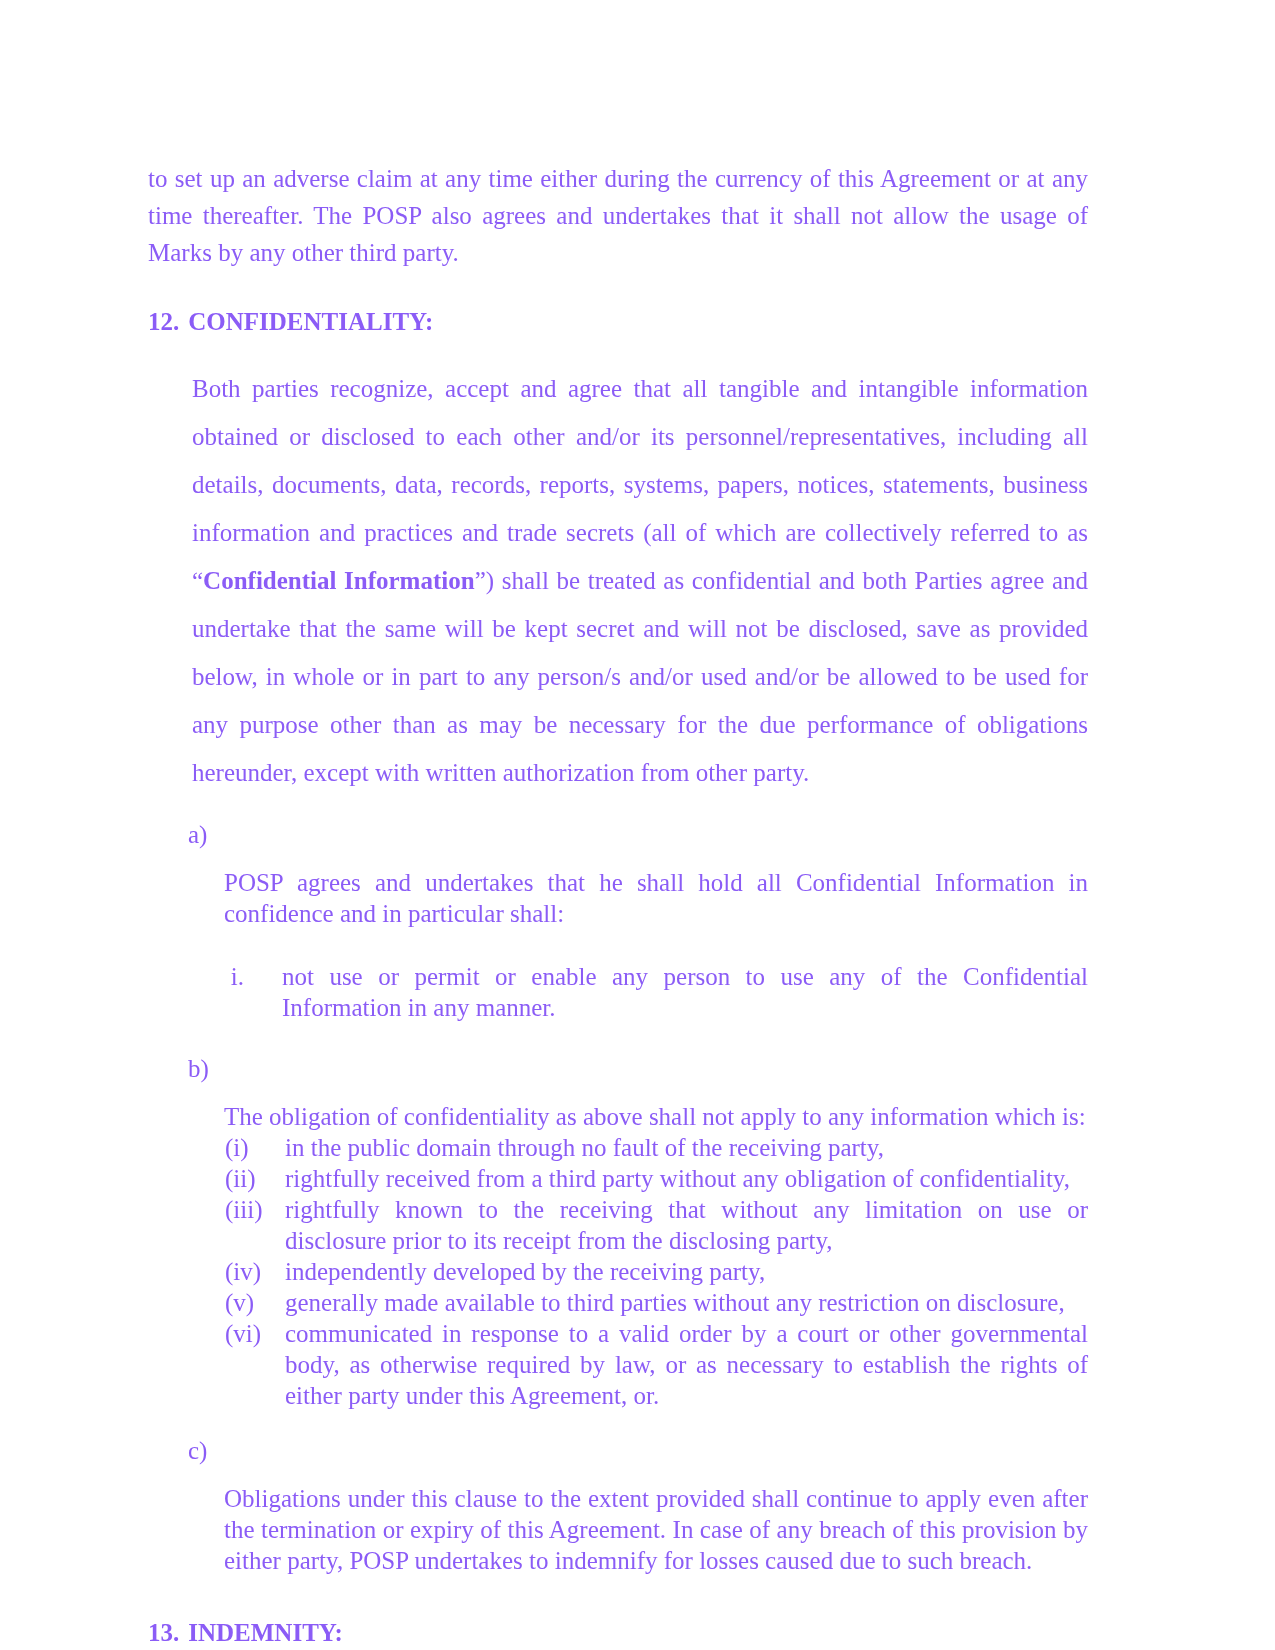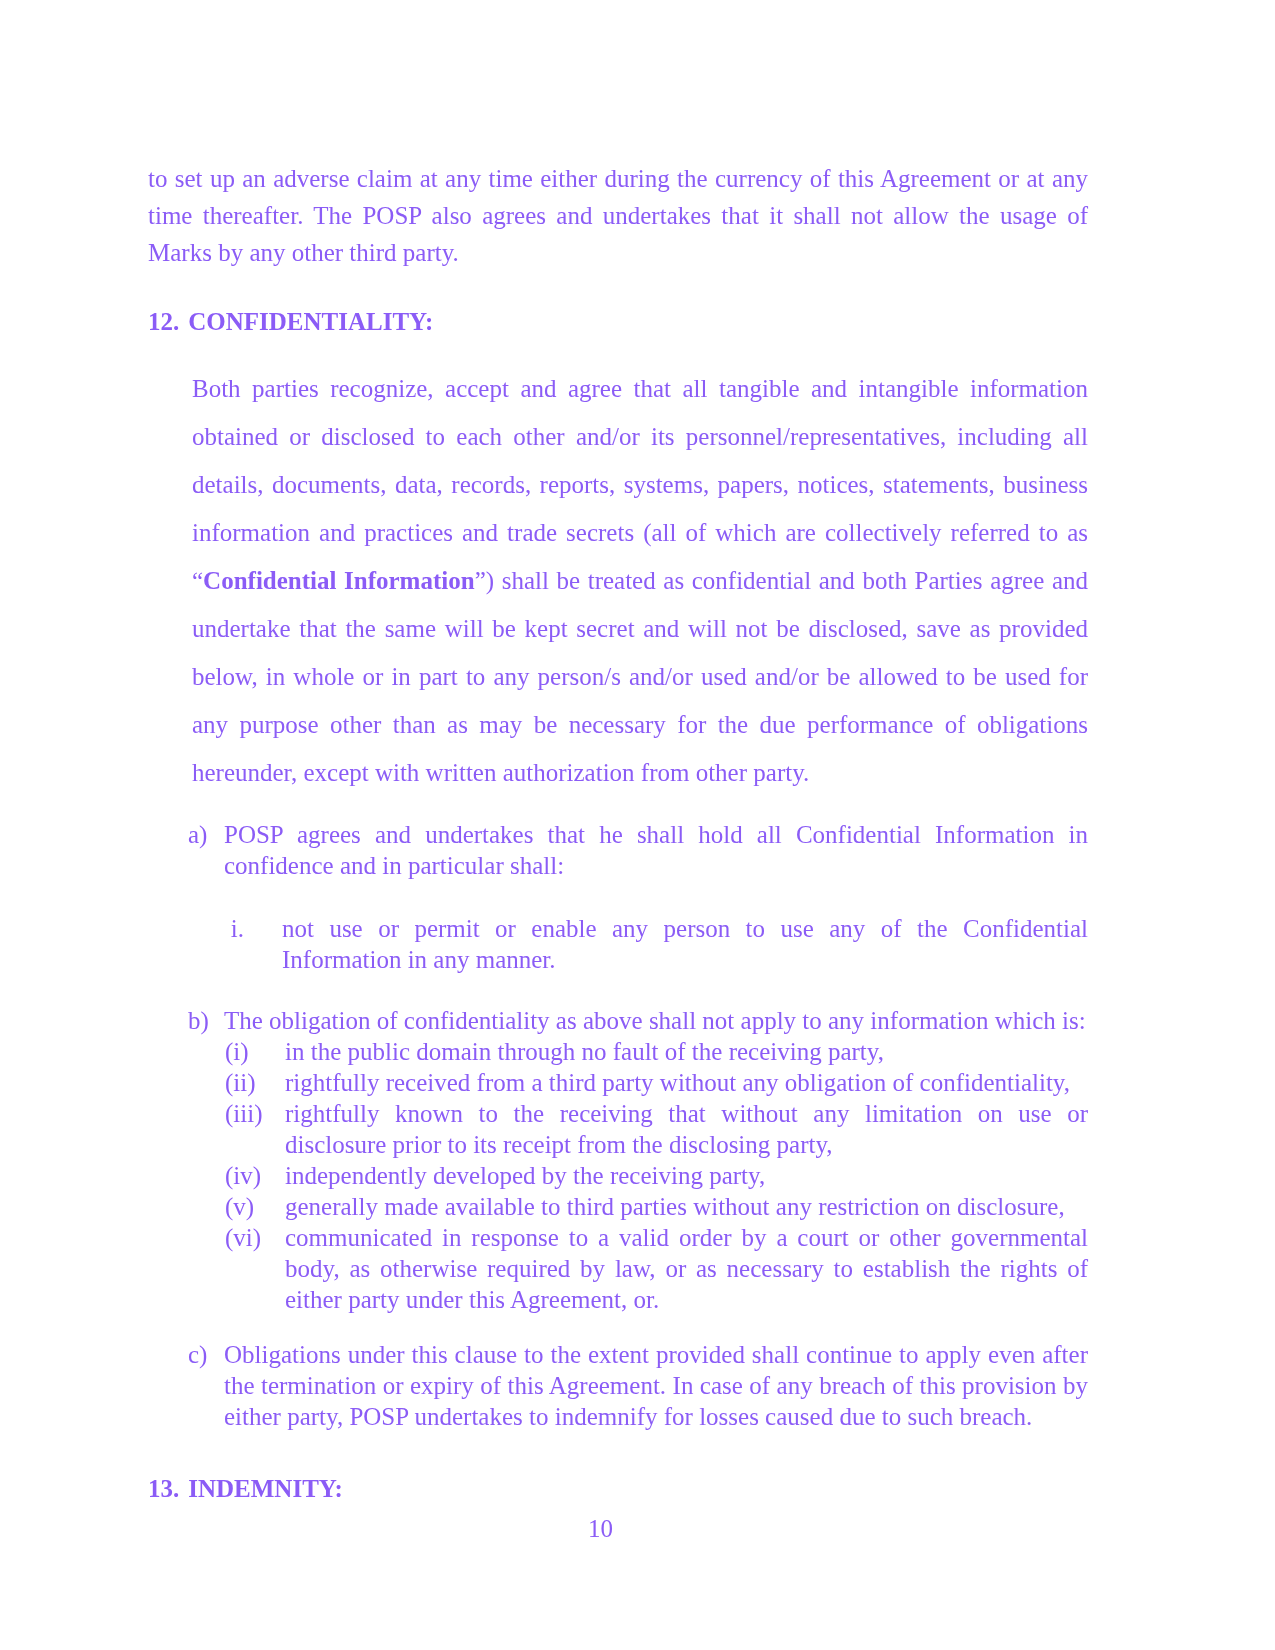--- a/index.html
+++ b/index.html
@@ -46,20 +46,21 @@
   .item-a { margin-top: 22px; }
   .item-b { margin-top: 30px; }
   .item-c { margin-top: 24px; }
   .item-label {
     flex: none;
     width: 36px;
   }
   .item-text {
     flex: 1;
     text-align: justify;
+    margin-top: 48px;
   }
   .sublist-roman {
     margin: 32px 0 0 214px;
     width: 874px;
     line-height: 31px;
   }
   .subitem { display: flex; }
   .sub-label-roman {
     flex: none;
     width: 30px;

